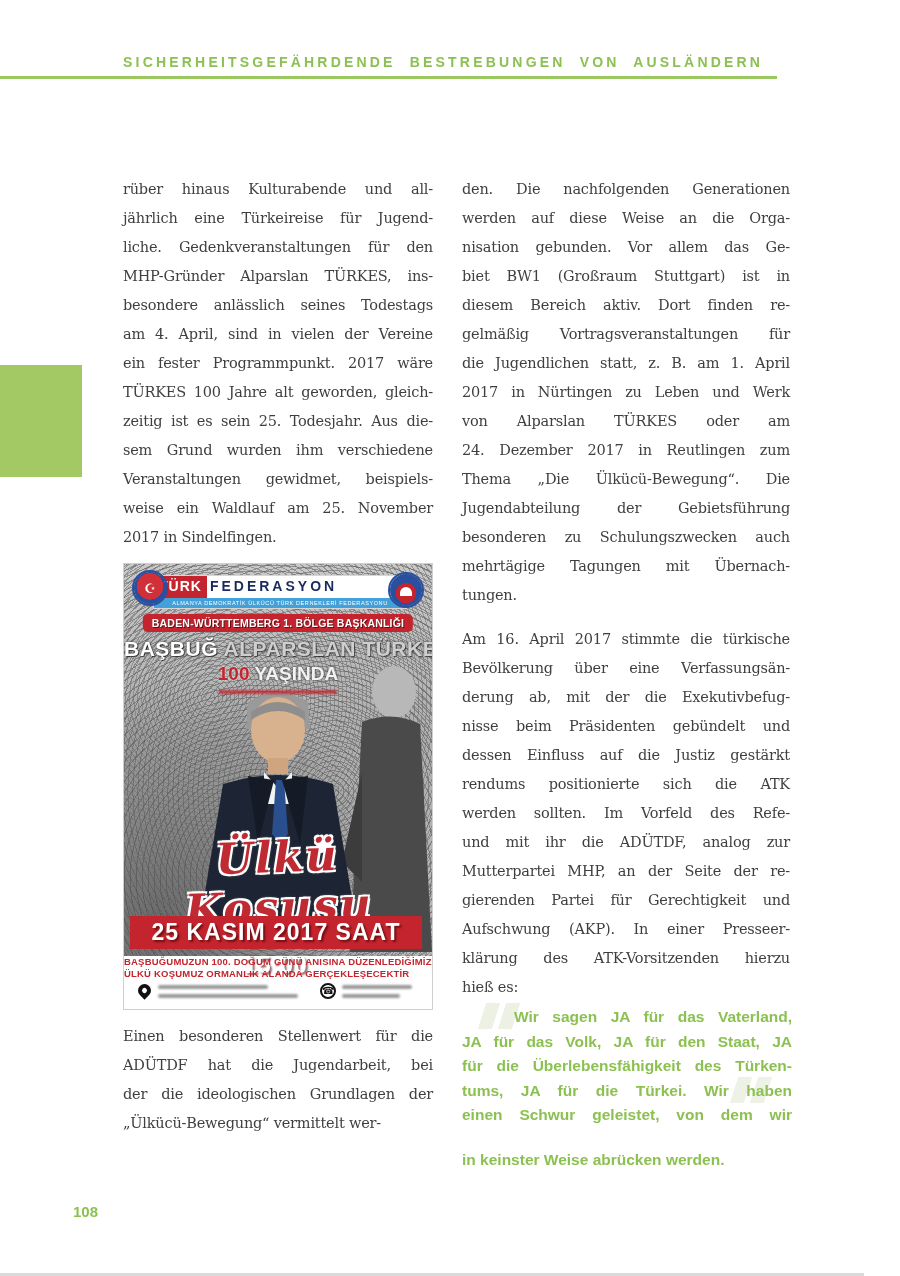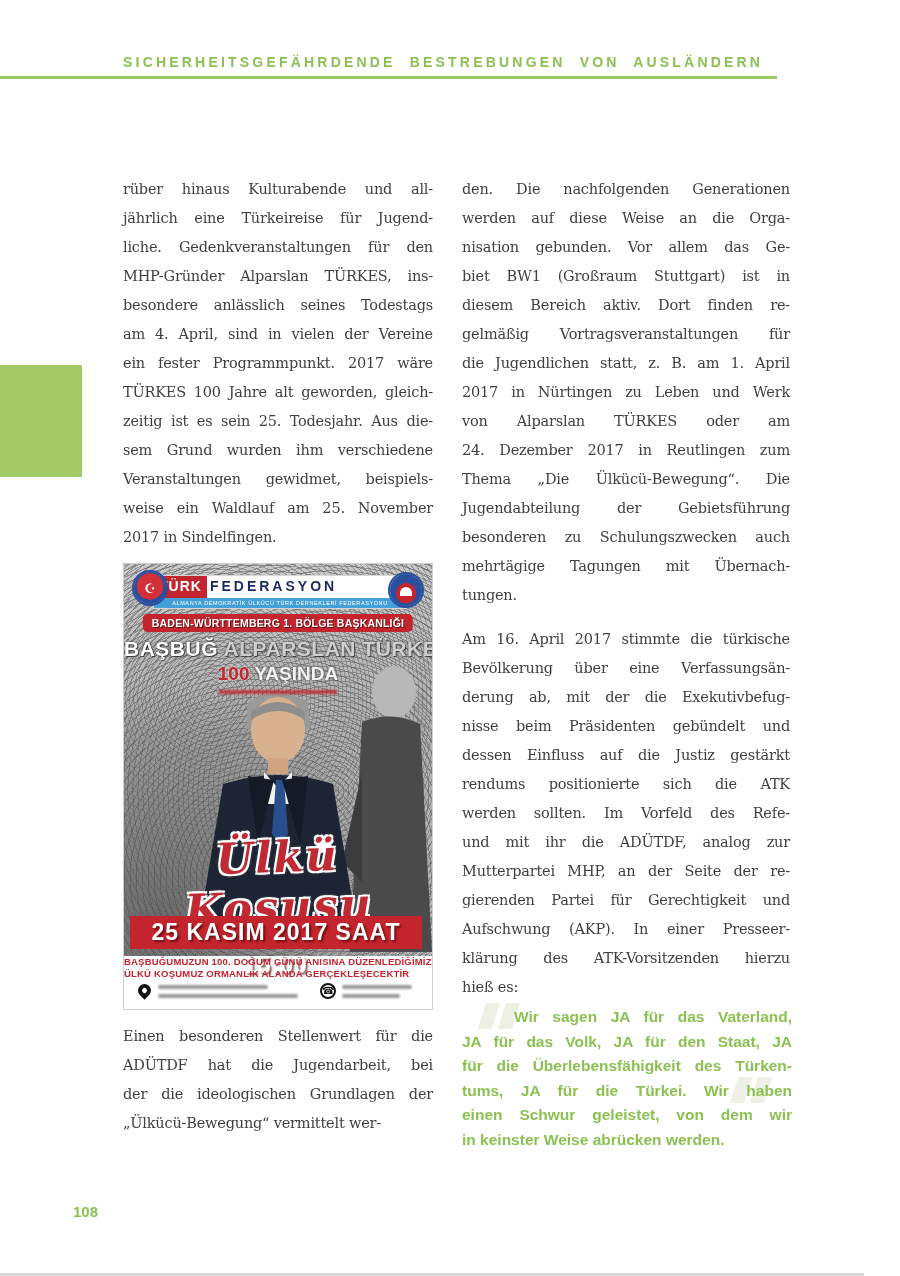--- a/index.html
+++ b/index.html
@@ -18,21 +18,21 @@
   #rcol-p1{left:462px;top:175px;width:328px;}
   #rcol-p2{left:462px;top:625px;width:328px;}
   .jline{text-align:justify;text-align-last:justify;white-space:normal;}
   .jlast{text-align-last:left;}
   
   #quote{position:absolute;left:462px;top:1005px;width:330px;
       font-family:"Liberation Sans",sans-serif;font-weight:bold;font-size:15.5px;
       line-height:24.5px;color:#8cc152;}
   #quote .qline{text-align:justify;text-align-last:justify;}
   #quote .qline:first-child{padding-left:52px;}
-  #quote .qlast{text-align-last:left;}
+  #quote .qlast{text-align-last:left;margin-top:20px;}
   .wmark{position:absolute;display:flex;gap:6px;opacity:1;}
   .wmark span{display:block;width:14px;height:26px;background:#edf1e4;transform:skewX(-18deg);}
   #wmark-open{left:20px;top:-2px;}
   #wmark-close{left:272px;top:72px;}
   #wmark-close span{background:#eef2e6;}
   
   #pagenum{position:absolute;left:63px;top:1203px;font-family:"Liberation Sans",sans-serif;
       font-weight:bold;font-size:15px;color:#8cc152;margin-left:10px;}
   #page-edge{position:absolute;left:0;bottom:0;width:100%;height:3px;background:#d9d9d9;}
   

